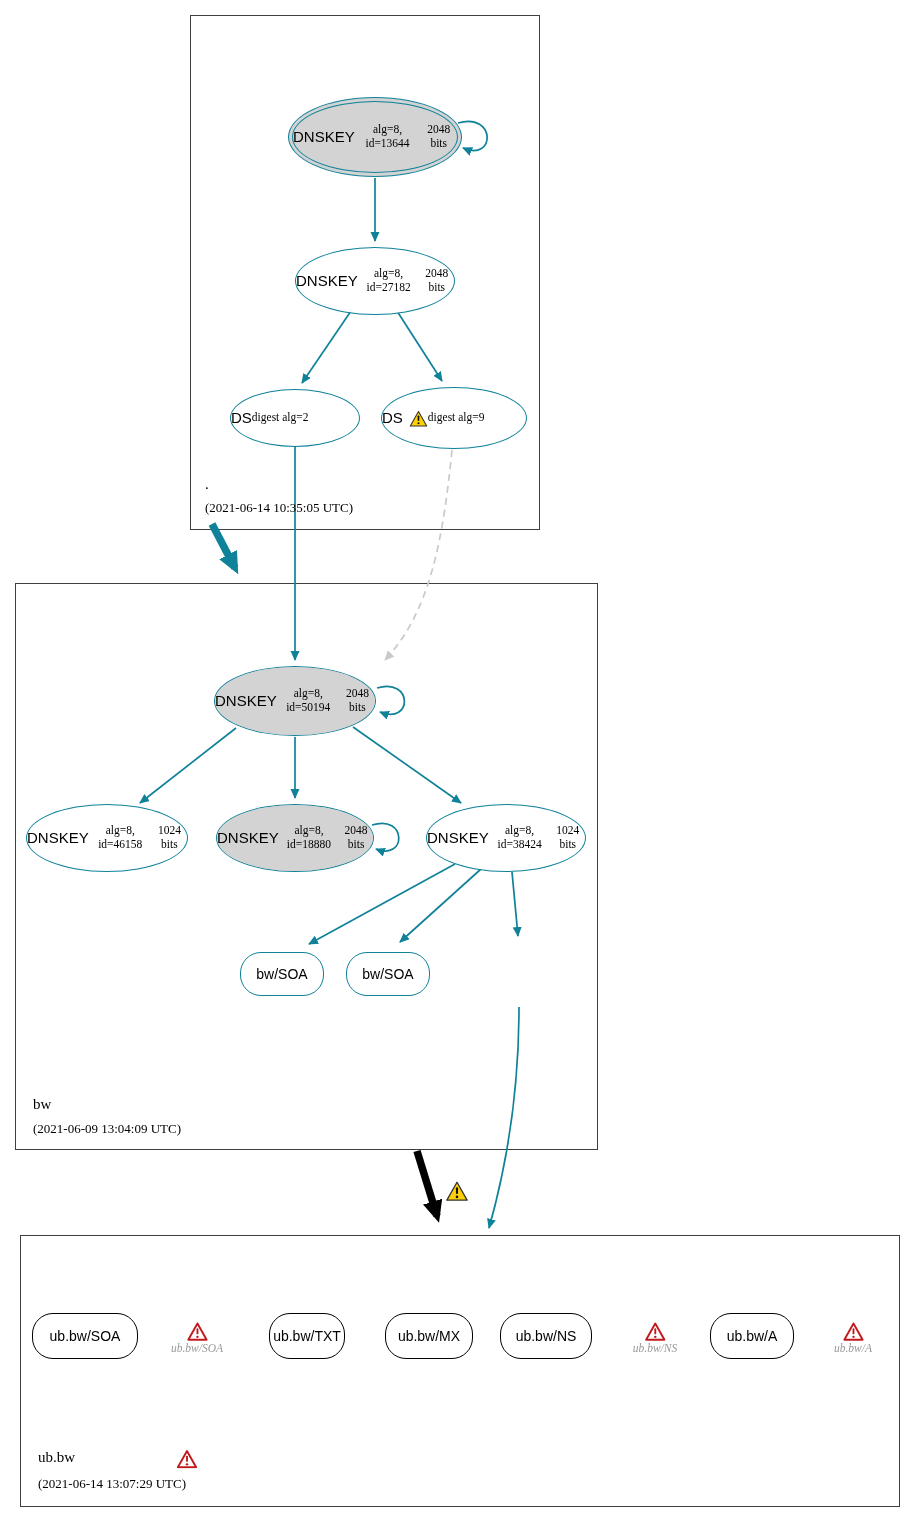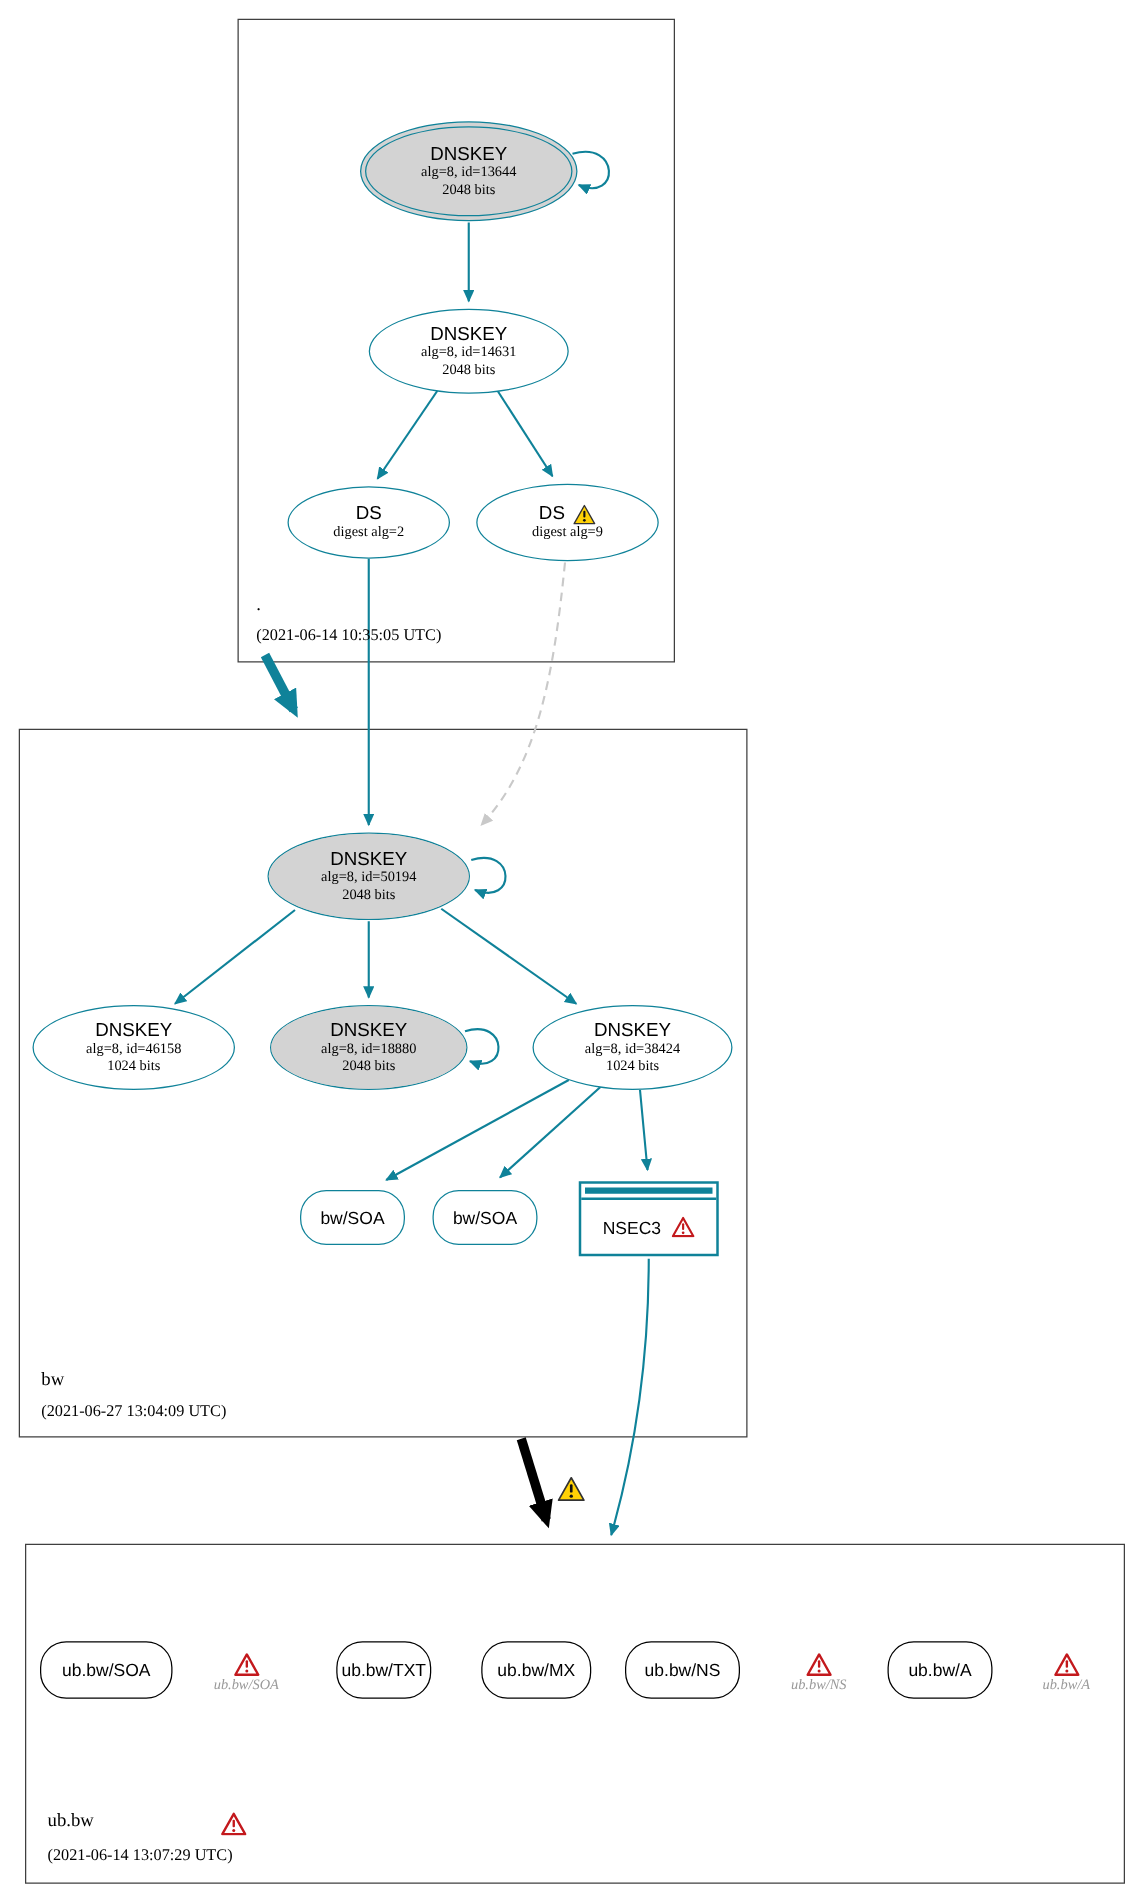--- a/index.html
+++ b/index.html
@@ -13,22 +13,22 @@
   html,body{margin:0;padding:0;background:#fff;}
   .canvas{position:relative;width:916px;height:1520px;background:#fff;overflow:hidden;
           font-family:"Liberation Serif",serif;color:#000;}
   .edges{position:absolute;left:0;top:0;z-index:1;}
   .zone{position:absolute;border:1px solid #3f3f3f;z-index:0;background:transparent;}
   .zone-label{position:absolute;z-index:2;font-size:15px;}
   .zone-ts{position:absolute;z-index:2;font-size:13px;}
   .node{position:absolute;transform:translate(-50%,-50%);z-index:2;display:flex;
         align-items:center;justify-content:center;text-align:center;background:#fff;}
   .ellipse{border:1.7px solid var(--teal);border-radius:50%;}
-  .ellipse .inner{width:100%;height:100%;border-radius:50%;display:flex;flex-direction:column;
-                  align-items:center;justify-content:center;line-height:1.18;}
+  .ellipse .inner{width:100%;height:100%;border-radius:50%;display:flex;flex-direction:row;
+                  align-items:center;line-height:1.18;}
   .ellipse.double{padding:3px;}
   .ellipse.double .inner{border:1.7px solid var(--teal);}
   .ellipse.gray{background:var(--gray-fill);}
   .ellipse.gray .inner{background:var(--gray-fill);}
   .node-title{font-family:"Liberation Sans",sans-serif;font-size:15px;}
   .node-sub{font-family:"Liberation Serif",serif;font-size:11.5px;}
   .title-row{display:flex;align-items:center;justify-content:center;gap:6px;}
   .rrset{border:1.7px solid var(--teal);border-radius:21px;
          font-family:"Liberation Sans",sans-serif;font-size:14px;}
   .rrset.black{border-color:#000;}
@@ -93,21 +93,21 @@
     <div class="inner">
       <div class="node-title">DNSKEY</div>
       <div class="node-sub">alg=8, id=13644</div>
       <div class="node-sub">2048 bits</div>
     </div>
   </div>
 
   <div class="node ellipse" style="left:375px;top:281px;width:160px;height:68px">
     <div class="inner">
       <div class="node-title">DNSKEY</div>
-      <div class="node-sub">alg=8, id=14631</div>
+      <div class="node-sub">alg=8, id=27182</div>
       <div class="node-sub">2048 bits</div>
     </div>
   </div>
 
   <div class="node ellipse" style="left:295px;top:418px;width:130px;height:58px">
     <div class="inner">
       <div class="node-title">DS</div>
       <div class="node-sub">digest alg=2</div>
     </div>
   </div>
@@ -163,38 +163,23 @@
     </div>
   </div>
 
   <div class="node rrset" style="left:282px;top:974px;width:84px;height:44px">
     <span>bw/SOA</span>
   </div>
   <div class="node rrset" style="left:388px;top:974px;width:84px;height:44px">
     <span>bw/SOA</span>
   </div>
 
-  <div class="node nsec3" style="left:519px;top:975px;width:112px;height:60px">
-    <div class="nsec3-bar">
-        <div class="nsec3-stripe"></div>
-      </div>
-    <div class="nsec3-body">
-      <span>NSEC3</span>
-      <span class="icon">
-        <svg width="19" height="17" viewBox="0 0 24 22">
-            <path d="M12 1.8 L22.6 20.6 L1.4 20.6 Z" fill="#fff" stroke="#c3191d" stroke-width="2.2" stroke-linejoin="round"></path>
-            <rect x="10.9" y="7.2" width="2.2" height="7" rx="1" fill="#c3191d"></rect>
-            <circle cx="12" cy="17.2" r="1.4" fill="#c3191d"></circle>
-          </svg>
-      </span>
-    </div>
-  </div>
 
   <div class="zone-label" style="left:33px;top:1096px">bw</div>
-  <div class="zone-ts" style="left:33px;top:1121px">(2021-06-27 13:04:09 UTC)</div>
+  <div class="zone-ts" style="left:33px;top:1121px">(2021-06-09 13:04:09 UTC)</div>
 
   <span class="abs-icon" style="left:457px;top:1191px">
     <svg width="23" height="21" viewBox="0 0 24 22">
         <path d="M12 1.8 L22.6 20.6 L1.4 20.6 Z" fill="#ffd105" stroke="#333" stroke-width="1.4" stroke-linejoin="round"></path>
         <rect x="10.9" y="7.2" width="2.2" height="7" rx="1" fill="#111"></rect>
         <circle cx="12" cy="17.2" r="1.4" fill="#111"></circle>
       </svg>
   </span>
 
   <div class="node rrset black" style="left:85px;top:1336px;width:106px;height:46px">

